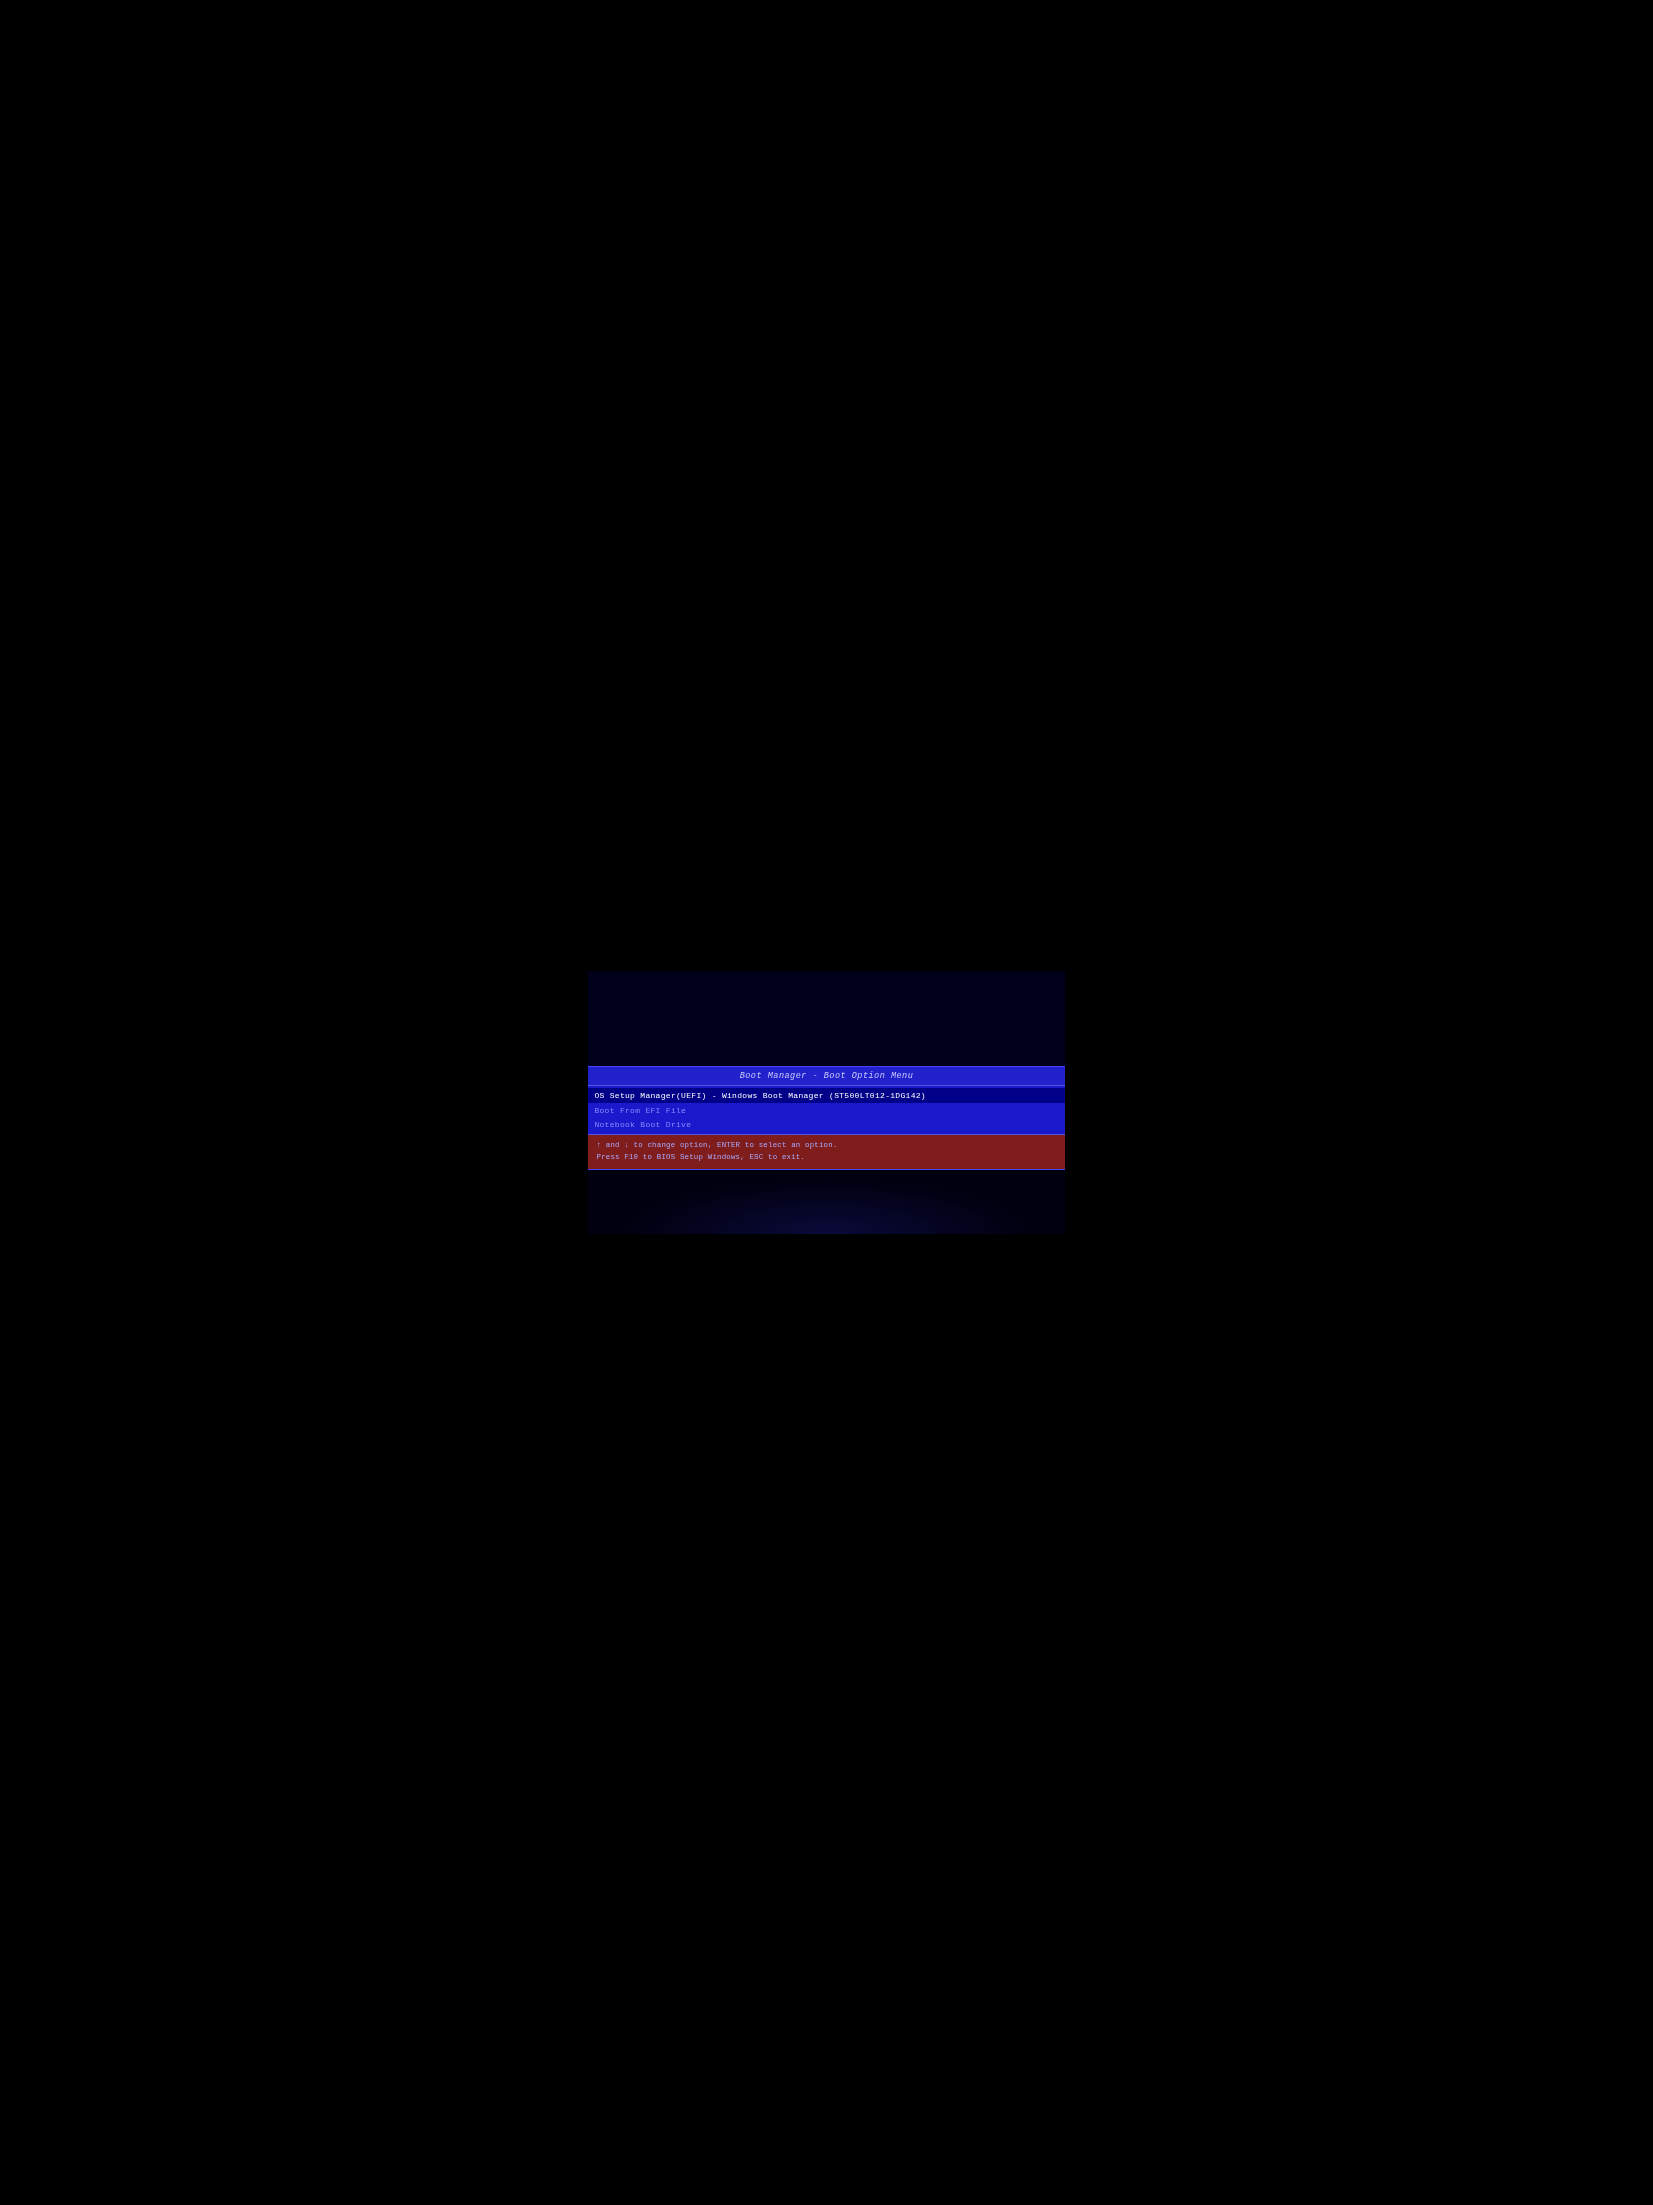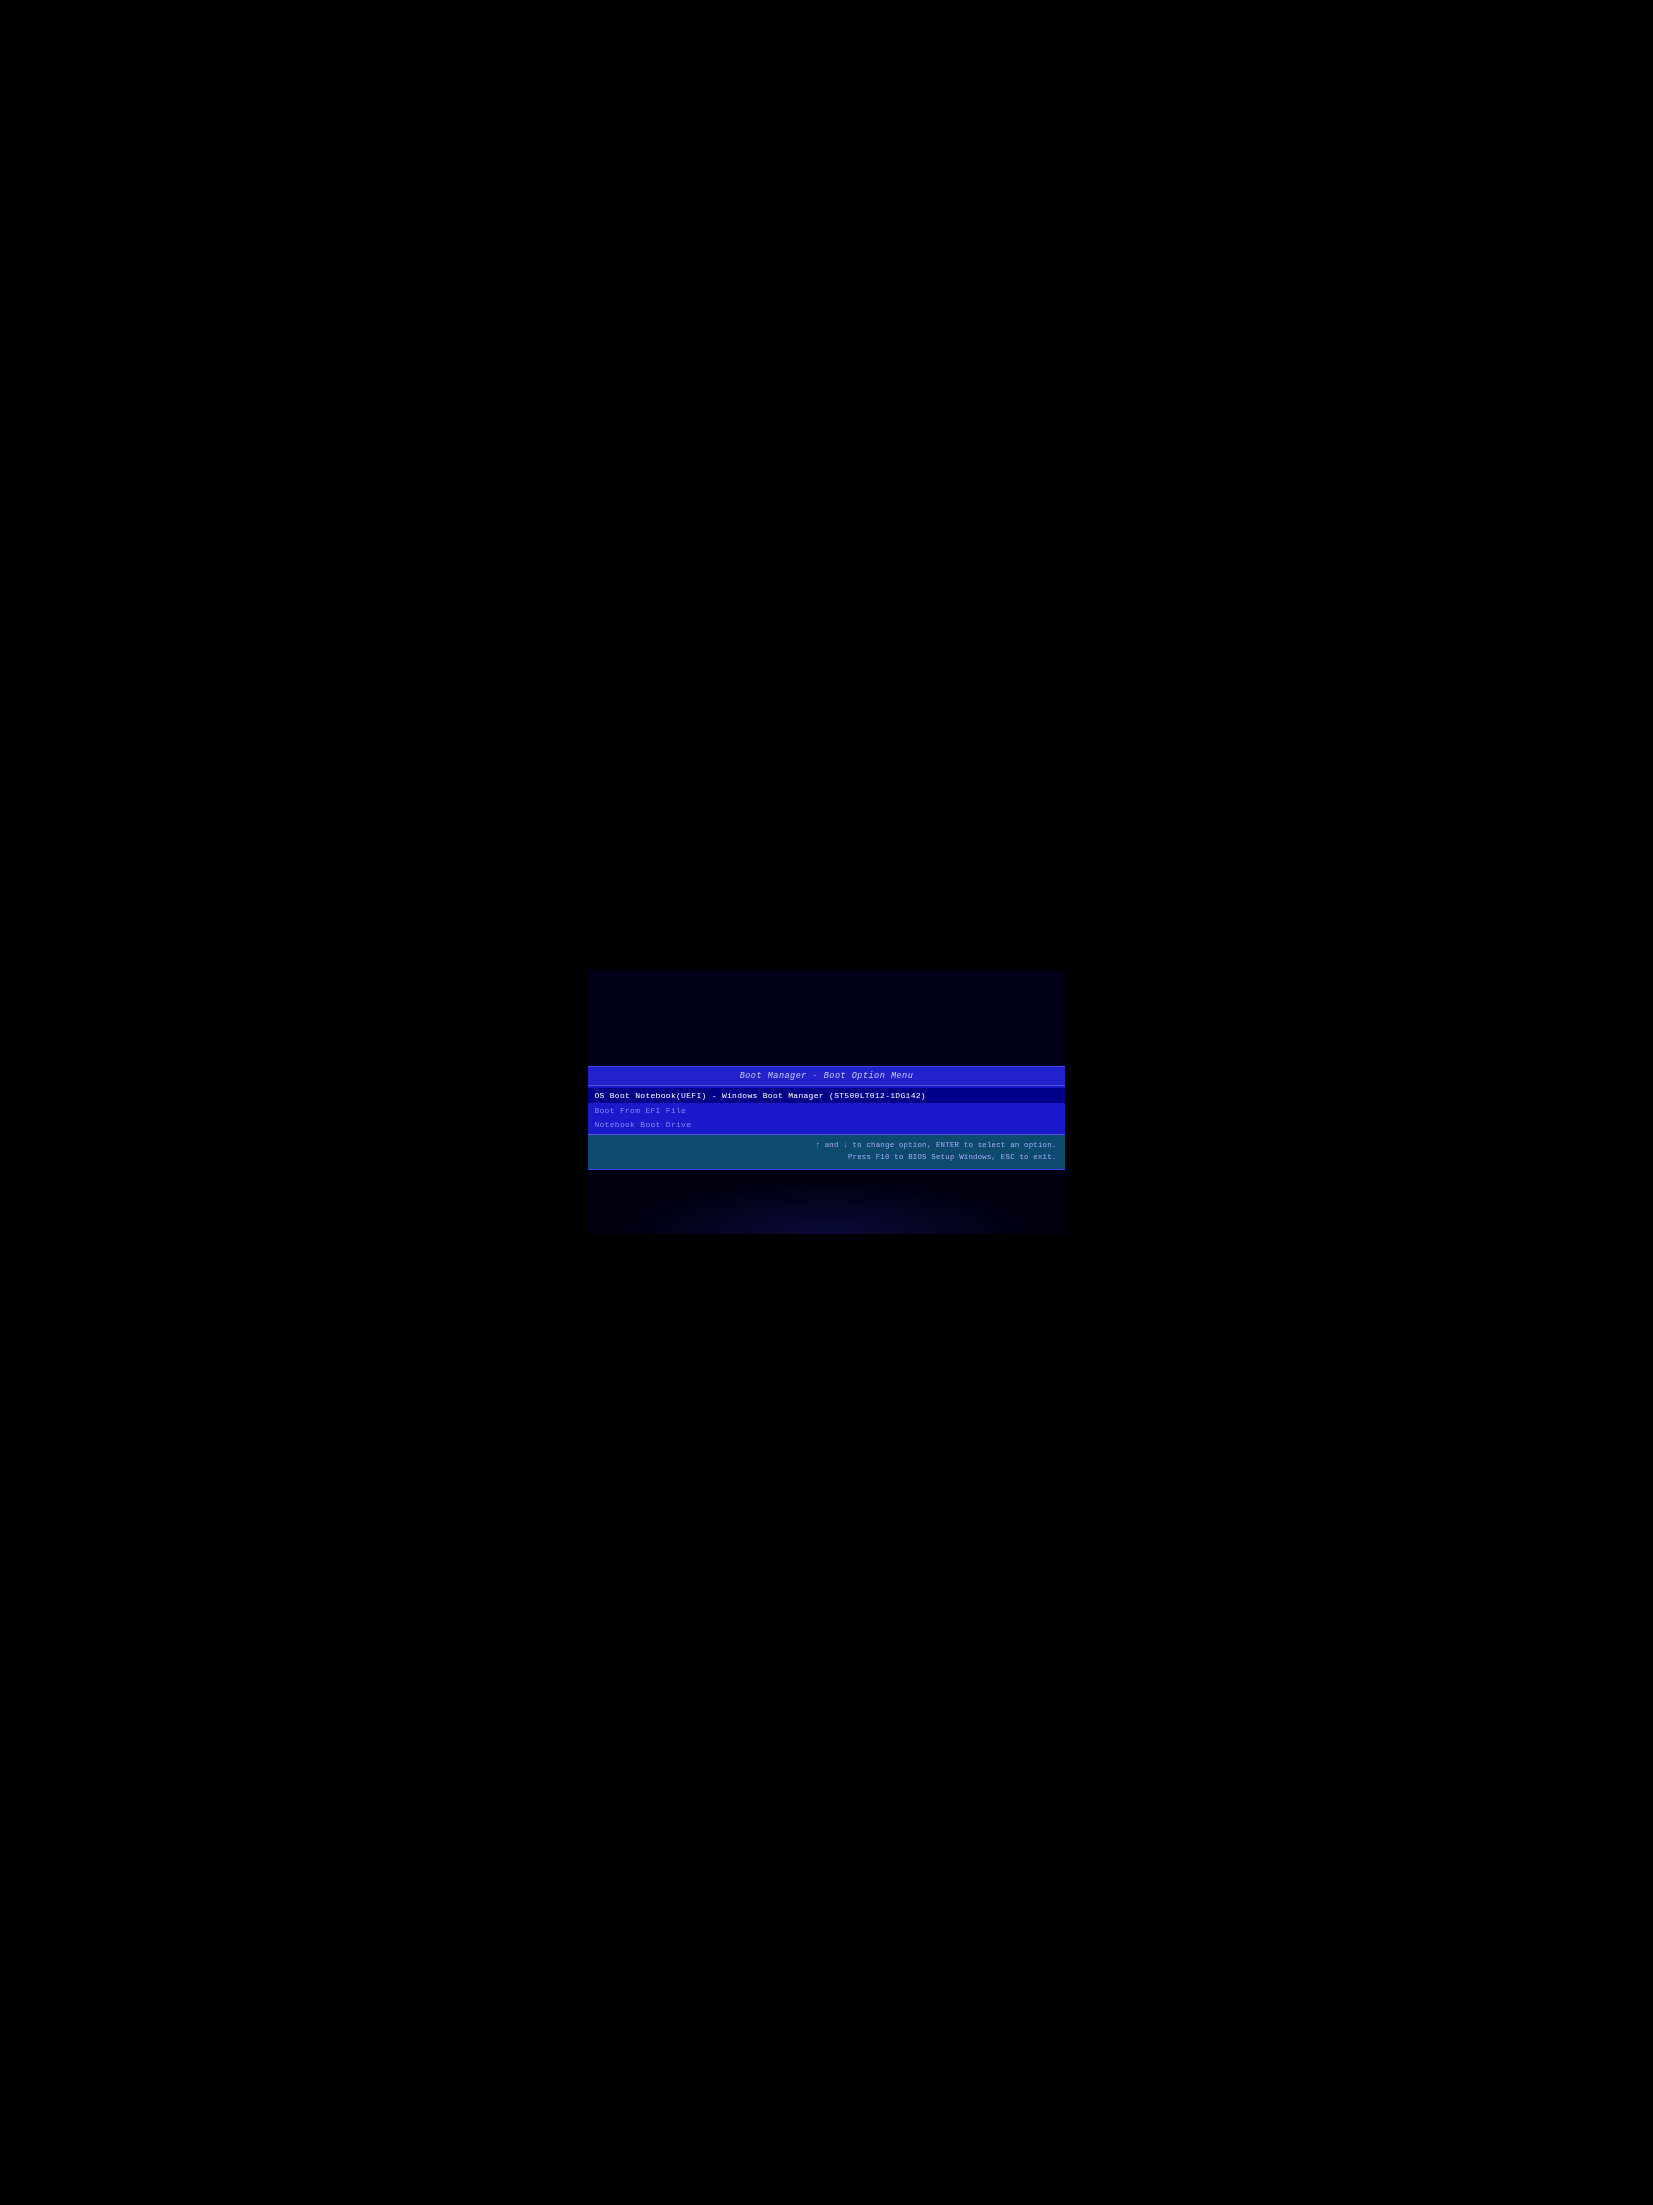--- a/index.html
+++ b/index.html
@@ -71,24 +71,24 @@
     .menu-item.selected {
       background-color: #000088;
       color: #ffffff;
     }
 
     .menu-item:not(.selected) {
       color: #8888ff;
     }
 
     .hint-bar {
-      background-color: #0c4a6e;
+      background-color: #7f1d1d;
       border-top: 0.5px solid #5555dd;
       padding: 5.3px 8.5px;
-      text-align: right;
+      text-align: left;
     }
 
     .hint-text {
       color: #aaaaff;
       font-size: 7.4px;
       font-family: 'Courier New', Courier, monospace;
       line-height: 1.6;
       letter-spacing: 0.2px;
     }
 
@@ -105,21 +105,21 @@
 
   <div class="top-black"></div>
 
   <div class="bios-panel">
 
     <div class="title-bar">
       <span class="title-text">Boot Manager - Boot Option Menu</span>
     </div>
 
     <div class="menu-items">
-      <div class="menu-item selected">OS Boot Notebook(UEFI) - Windows Boot Manager (ST500LT012-1DG142)</div>
+      <div class="menu-item selected">OS Setup Manager(UEFI) - Windows Boot Manager (ST500LT012-1DG142)</div>
       <div class="menu-item">Boot From EFI File</div>
       <div class="menu-item">Notebook Boot Drive</div>
     </div>
 
     <div class="hint-bar">
       <div class="hint-text">↑ and ↓ to change option, ENTER to select an option.</div>
       <div class="hint-text">Press F10 to BIOS Setup Windows, ESC to exit.</div>
     </div>
 
   </div>

